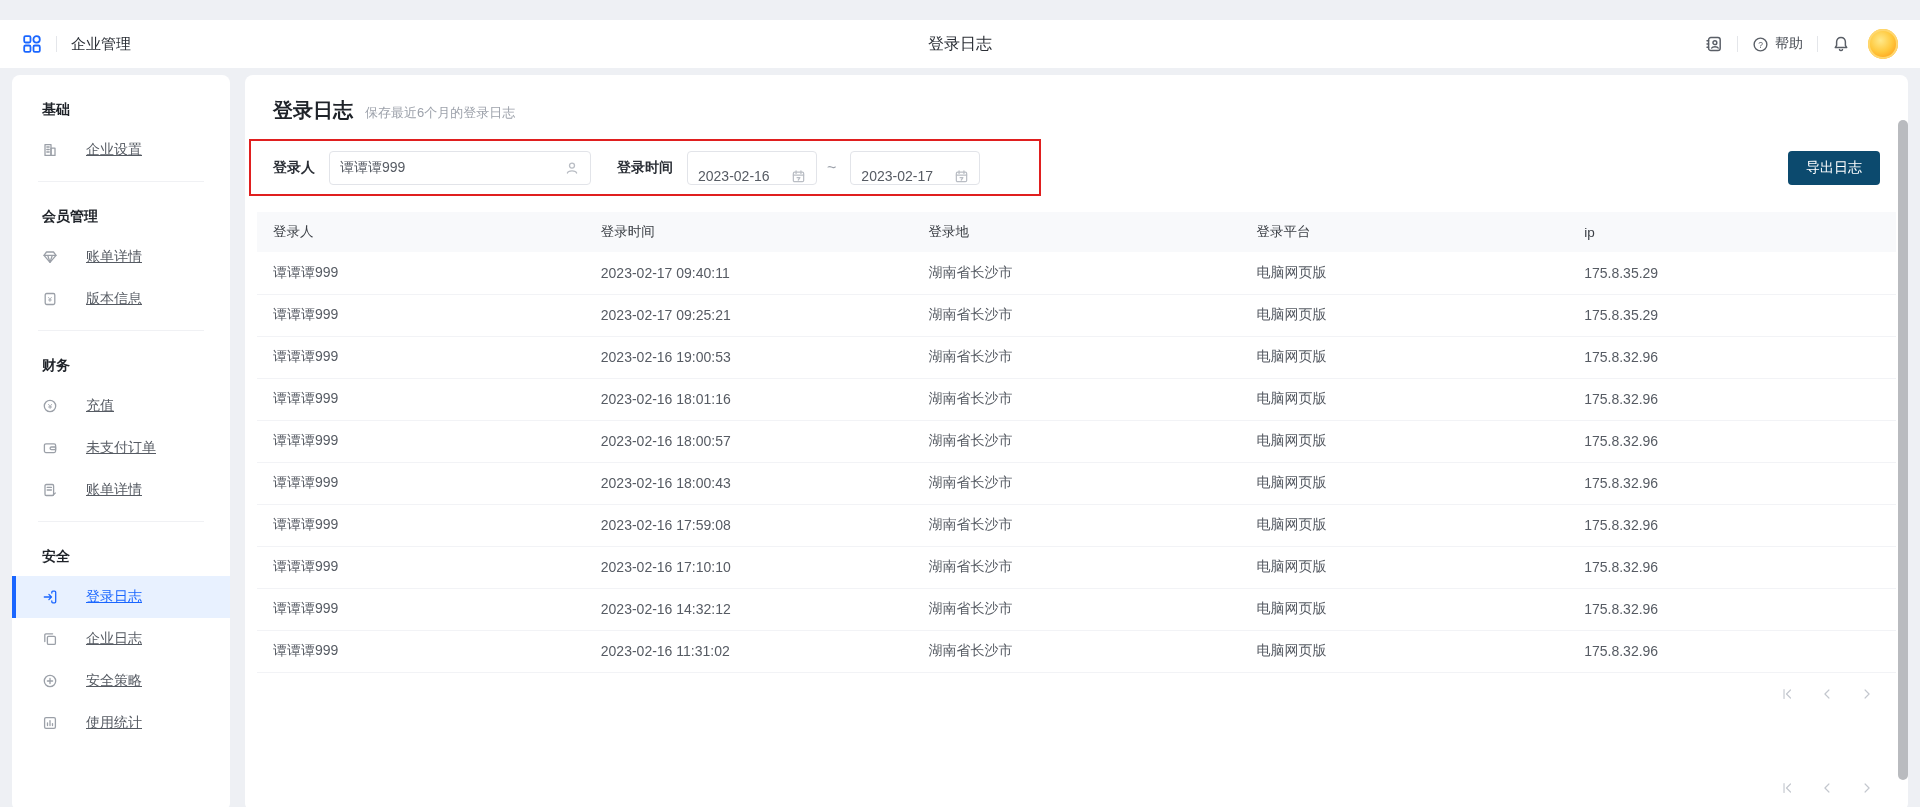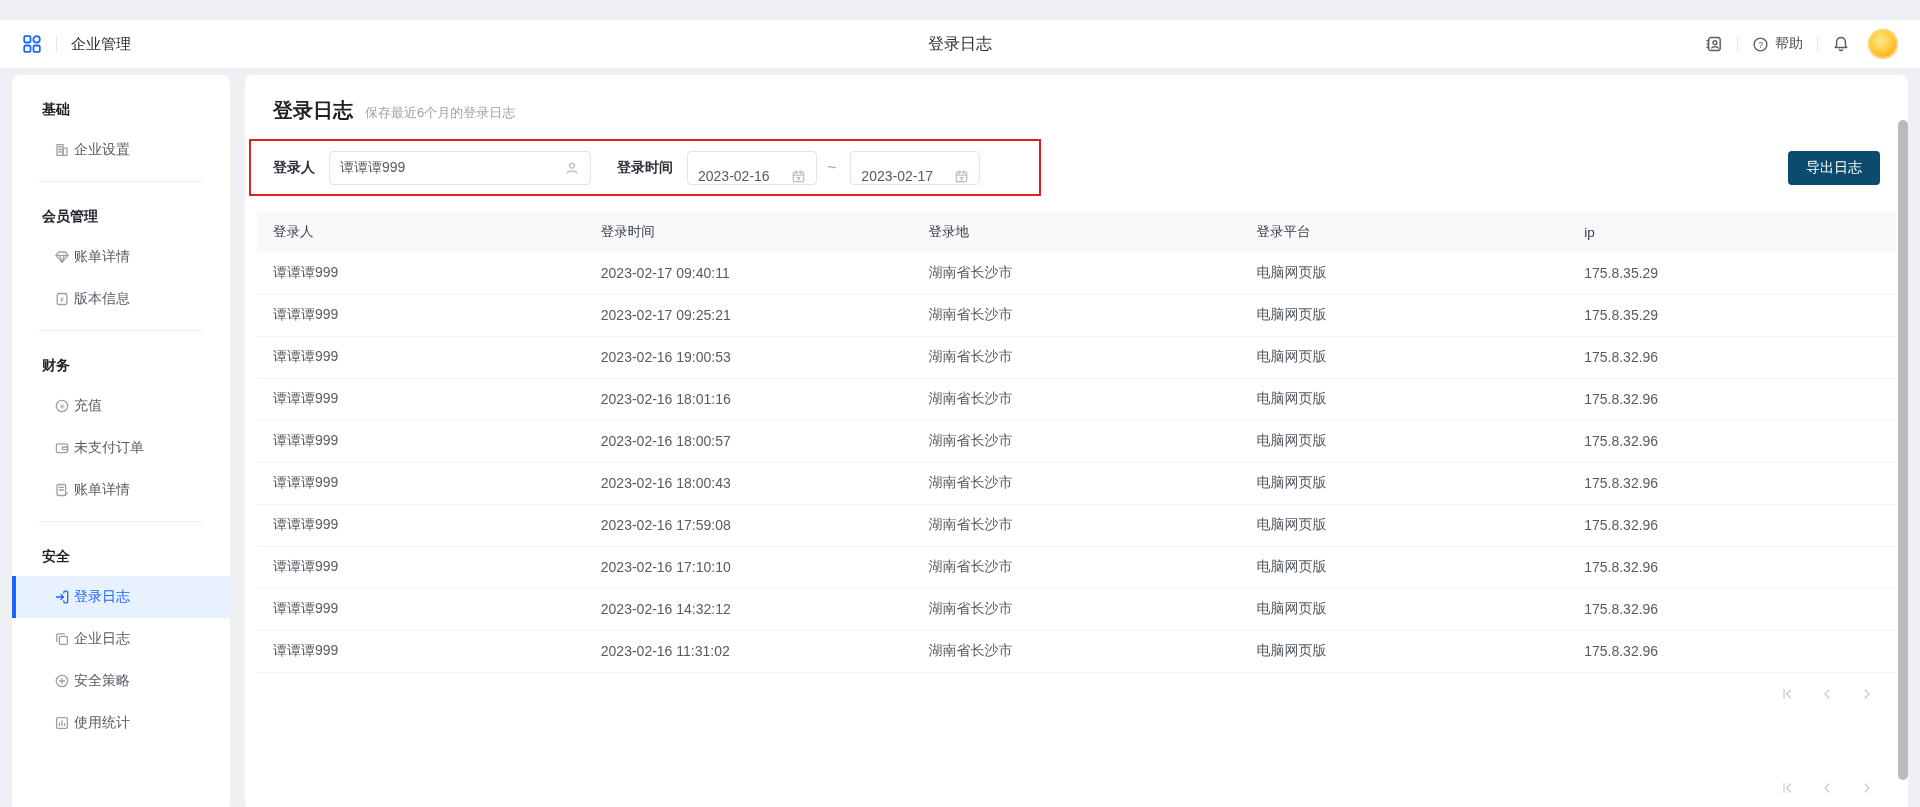--- a/index.html
+++ b/index.html
@@ -27,22 +27,22 @@
             background:radial-gradient(circle at 42% 38%, #ffe98a 0%, #ffc93e 45%, #ffa51e 75%, #f08c00 100%);
             box-shadow:0 0 0 2px #ffd76e inset; }
 
   
   .page { position:relative; height:759px; }
 
   
   .side-card { position:absolute; left:12px; top:7px; width:218px; height:736px;
                background:#fff; border-radius:8px; padding-top:10px; overflow:hidden; }
   .nav-section { padding:16px 0 10px 30px; font-weight:bold; font-size:14px; color:#1f2329; }
-  .nav-item { height:42px; display:flex; align-items:center; padding-left:42px; gap:4px;
-              font-size:14px; color:#565b63; cursor:pointer; position:relative; }
+  .nav-item { height:42px; display:flex; align-items:center; padding-left:30px; gap:28px;
+              font-size:14px; color:#565b63; cursor:pointer; position:relative;text-decoration:underline; }
   .nav-item .nav-ic { color:#9ba0a8; }
   .nav-item.active { background:#e8f1ff; color:#1a66ff; }
   .nav-item.active .nav-ic { color:#1a66ff; }
   .nav-item.active::before { content:""; position:absolute; left:0; top:0; bottom:0;
                              width:4px; background:#1a66ff; }
   .nav-divider { height:1px; background:#f0f1f4; margin:10px 26px; }
 
   
   .main-card { position:absolute; left:245px; top:7px; width:1663px; height:736px;
                background:#fff; border-radius:8px; padding:22px 28px 14px;

